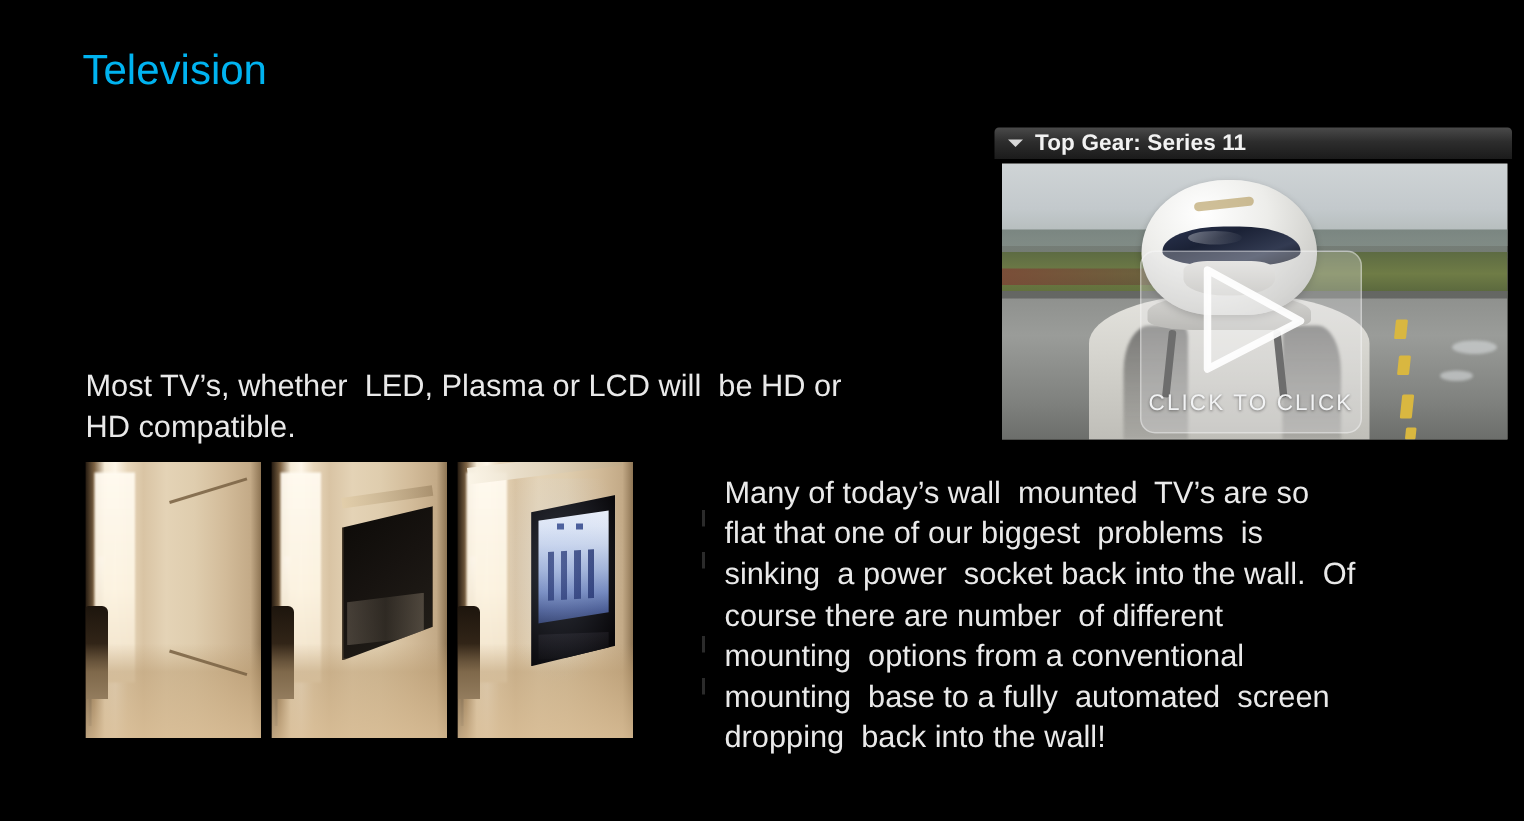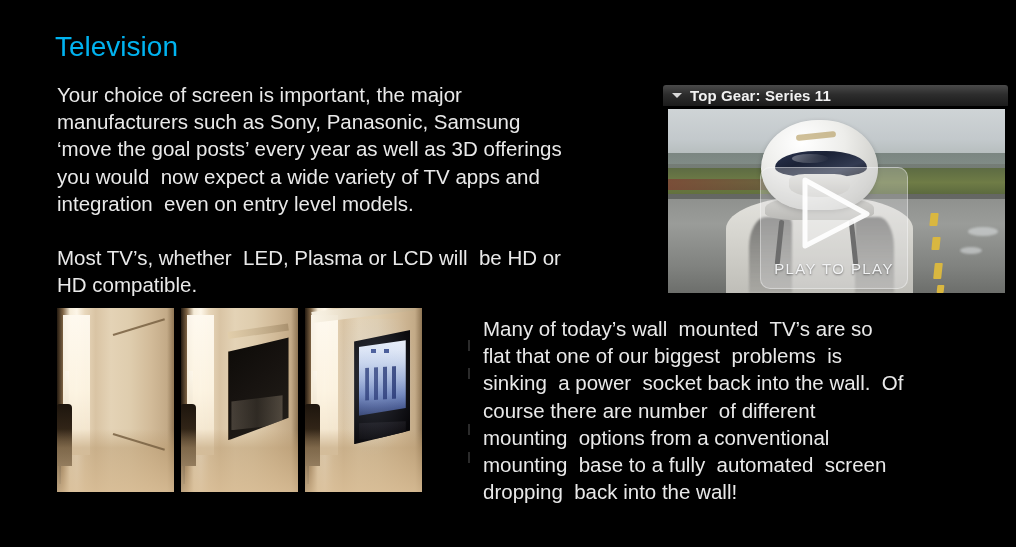--- a/index.html
+++ b/index.html
@@ -513,25 +513,20 @@
     white-space: nowrap;
   }
 </style>
 </head>
 <body>
 
 <div class="slide">
 
   <div class="slide-title">Television</div>
 
-  <div class="body-text" id="para-intro">Your choice of screen is important, the major
-manufacturers such as Sony, Panasonic, Samsung
-‘move the goal posts’ every year as well as 3D offerings
-you would  now expect a wide variety of TV apps and
-integration  even on entry level models.</div>
 
   <div class="body-text" id="para-mount">Many of today’s wall  mounted  TV’s are so
 flat that one of our biggest  problems  is
 sinking  a power  socket back into the wall.  Of
 course there are number  of different
 mounting  options from a conventional
 mounting  base to a fully  automated  screen
 dropping  back into the wall!</div>
 
   <div class="body-text" id="para-most">Most TV’s, whether  LED, Plasma or LCD will  be HD or
@@ -626,19 +621,19 @@
           <div class="chin"></div>
         </div>
       </div>
 
       <div class="play-overlay">
         <div class="play-tri">
           <svg width="84" height="78" viewBox="0 0 84 78">
             <polygon points="14,6 76,40 14,72" fill="rgba(255,255,255,0.32)" stroke="rgba(255,255,255,0.92)" stroke-width="5" stroke-linejoin="round"></polygon>
           </svg>
         </div>
-        <div class="play-caption">PLAY TO PLAY</div>
+        <div class="play-caption">CLICK TO CLICK</div>
       </div>
     </div>
 
   </div>
 
 </div>
 
 </body></html>

